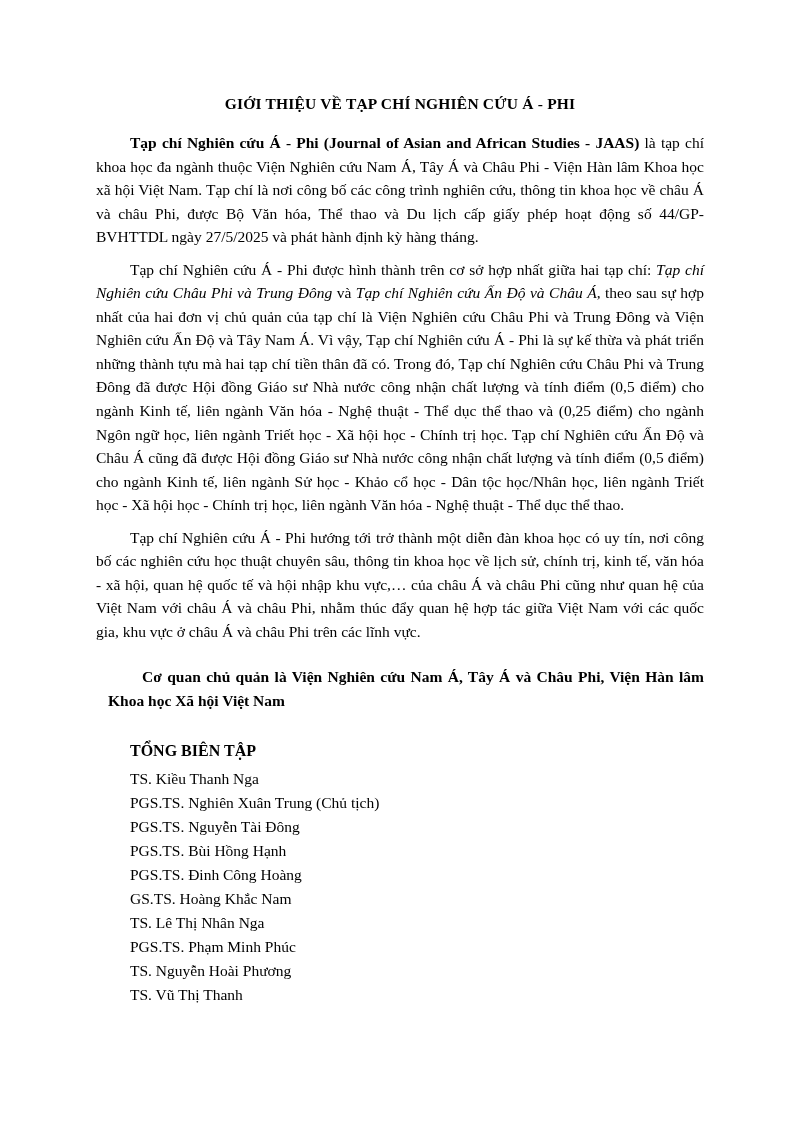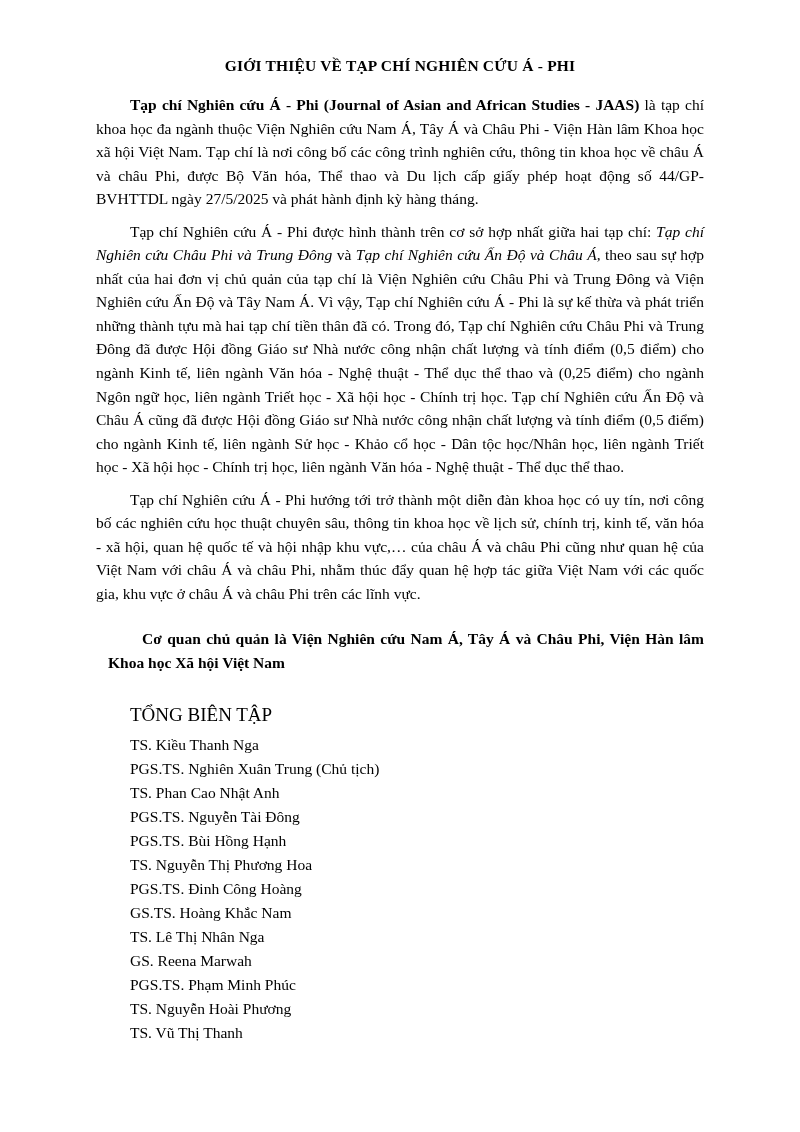--- a/index.html
+++ b/index.html
@@ -12,21 +12,21 @@
     height: 1132px;
     font-family: "Liberation Serif", "DejaVu Serif", serif;
     color: #000000;
     -webkit-font-smoothing: antialiased;
   }
   .page {
     position: relative;
     width: 800px;
     height: 1132px;
     box-sizing: border-box;
-    padding: 57px 96px 40px 96px;
+    padding: 95px 96px 40px 96px;
   }
   .doc-title {
     text-align: center;
     font-weight: bold;
     font-size: 15.5px;
     letter-spacing: 0.2px;
     margin: 0 0 18px 0;
   }
   p.para {
     margin: 8px 0 9px 0;
@@ -44,22 +44,22 @@
   .block-bold {
     margin: 22px 0 0 12px;
     font-weight: bold;
     font-size: 15.5px;
     line-height: 1.52;
     text-align: justify;
     text-indent: 34px;
   }
   .section-head {
     margin: 26px 0 4px 34px;
-    font-weight: normal;
-    font-size: 19px;
+    font-weight: bold;
+    font-size: 16px;
     line-height: 1.5;
   }
   .section-head.tight { margin-top: 24px; }
   .person {
     margin: 0 0 0 34px;
     font-size: 15.5px;
     line-height: 1.55;
   }
   .name-list {
     list-style: none;
@@ -88,26 +88,23 @@
 
   <p class="para gap-after">Tạp chí Nghiên cứu Á - Phi hướng tới trở thành một diễn đàn khoa học có uy tín, nơi công bố các nghiên cứu học thuật chuyên sâu, thông tin khoa học về lịch sử, chính trị, kinh tế, văn hóa - xã hội, quan hệ quốc tế và hội nhập khu vực,… của châu Á và châu Phi cũng như quan hệ của Việt Nam với châu Á và châu Phi, nhằm thúc đẩy quan hệ hợp tác giữa Việt Nam với các quốc gia, khu vực ở châu Á và châu Phi trên các lĩnh vực.</p>
 
   <p class="block-bold">Cơ quan chủ quản là Viện Nghiên cứu Nam Á, Tây Á và Châu Phi, Viện Hàn lâm Khoa học Xã hội Việt Nam</p>
 
   <div class="section-head">TỔNG BIÊN TẬP</div>
   <div class="person">TS. Kiều Thanh Nga</div>
 
   <ul class="name-list">
     <li>PGS.TS. Nghiên Xuân Trung (Chủ tịch)</li>
-    <li>TS. Phan Cao Nhật Anh</li>
     <li>PGS.TS. Nguyễn Tài Đông</li>
     <li>PGS.TS. Bùi Hồng Hạnh</li>
-    <li>TS. Nguyễn Thị Phương Hoa</li>
     <li>PGS.TS. Đinh Công Hoàng</li>
     <li>GS.TS. Hoàng Khắc Nam</li>
     <li>TS. Lê Thị Nhân Nga</li>
-    <li>GS. Reena Marwah</li>
     <li>PGS.TS. Phạm Minh Phúc</li>
     <li>TS. Nguyễn Hoài Phương</li>
     <li>TS. Vũ Thị Thanh</li>
   </ul>
 
 </div>
 
 </body></html>

